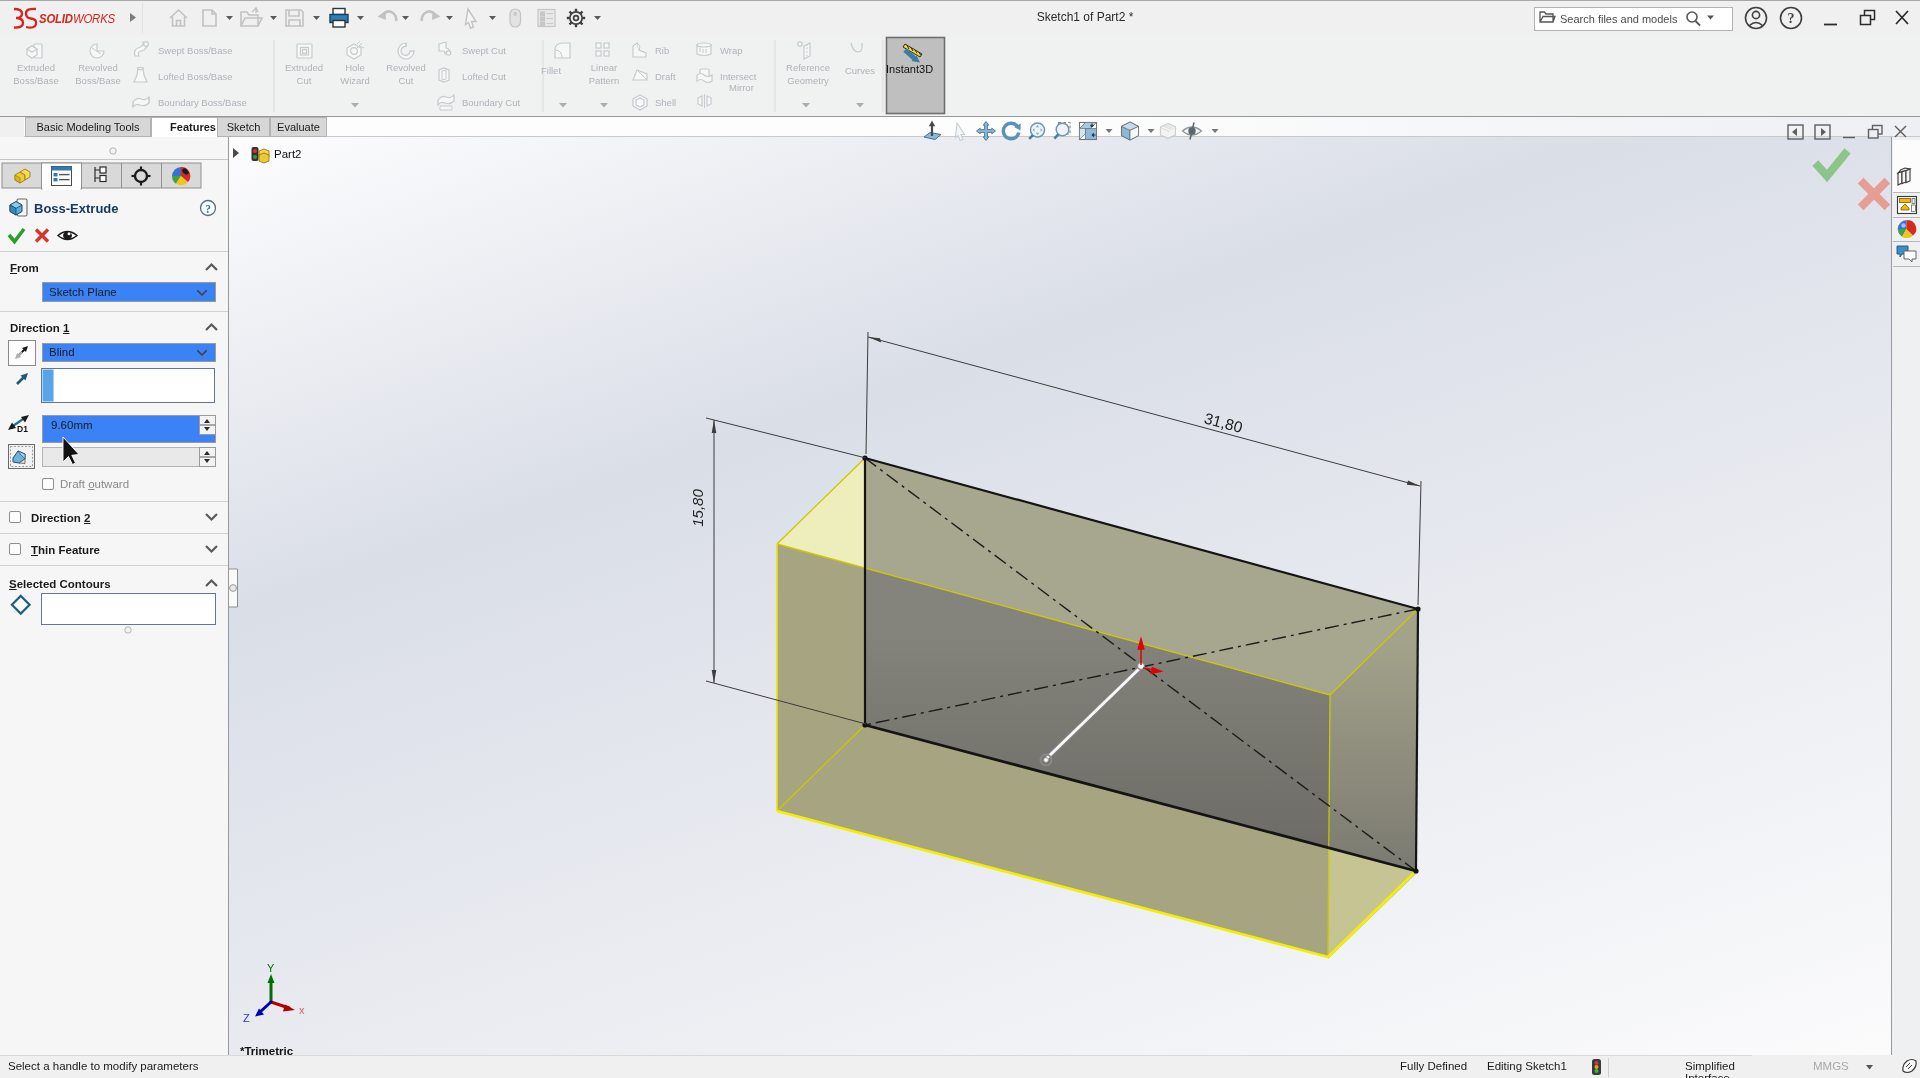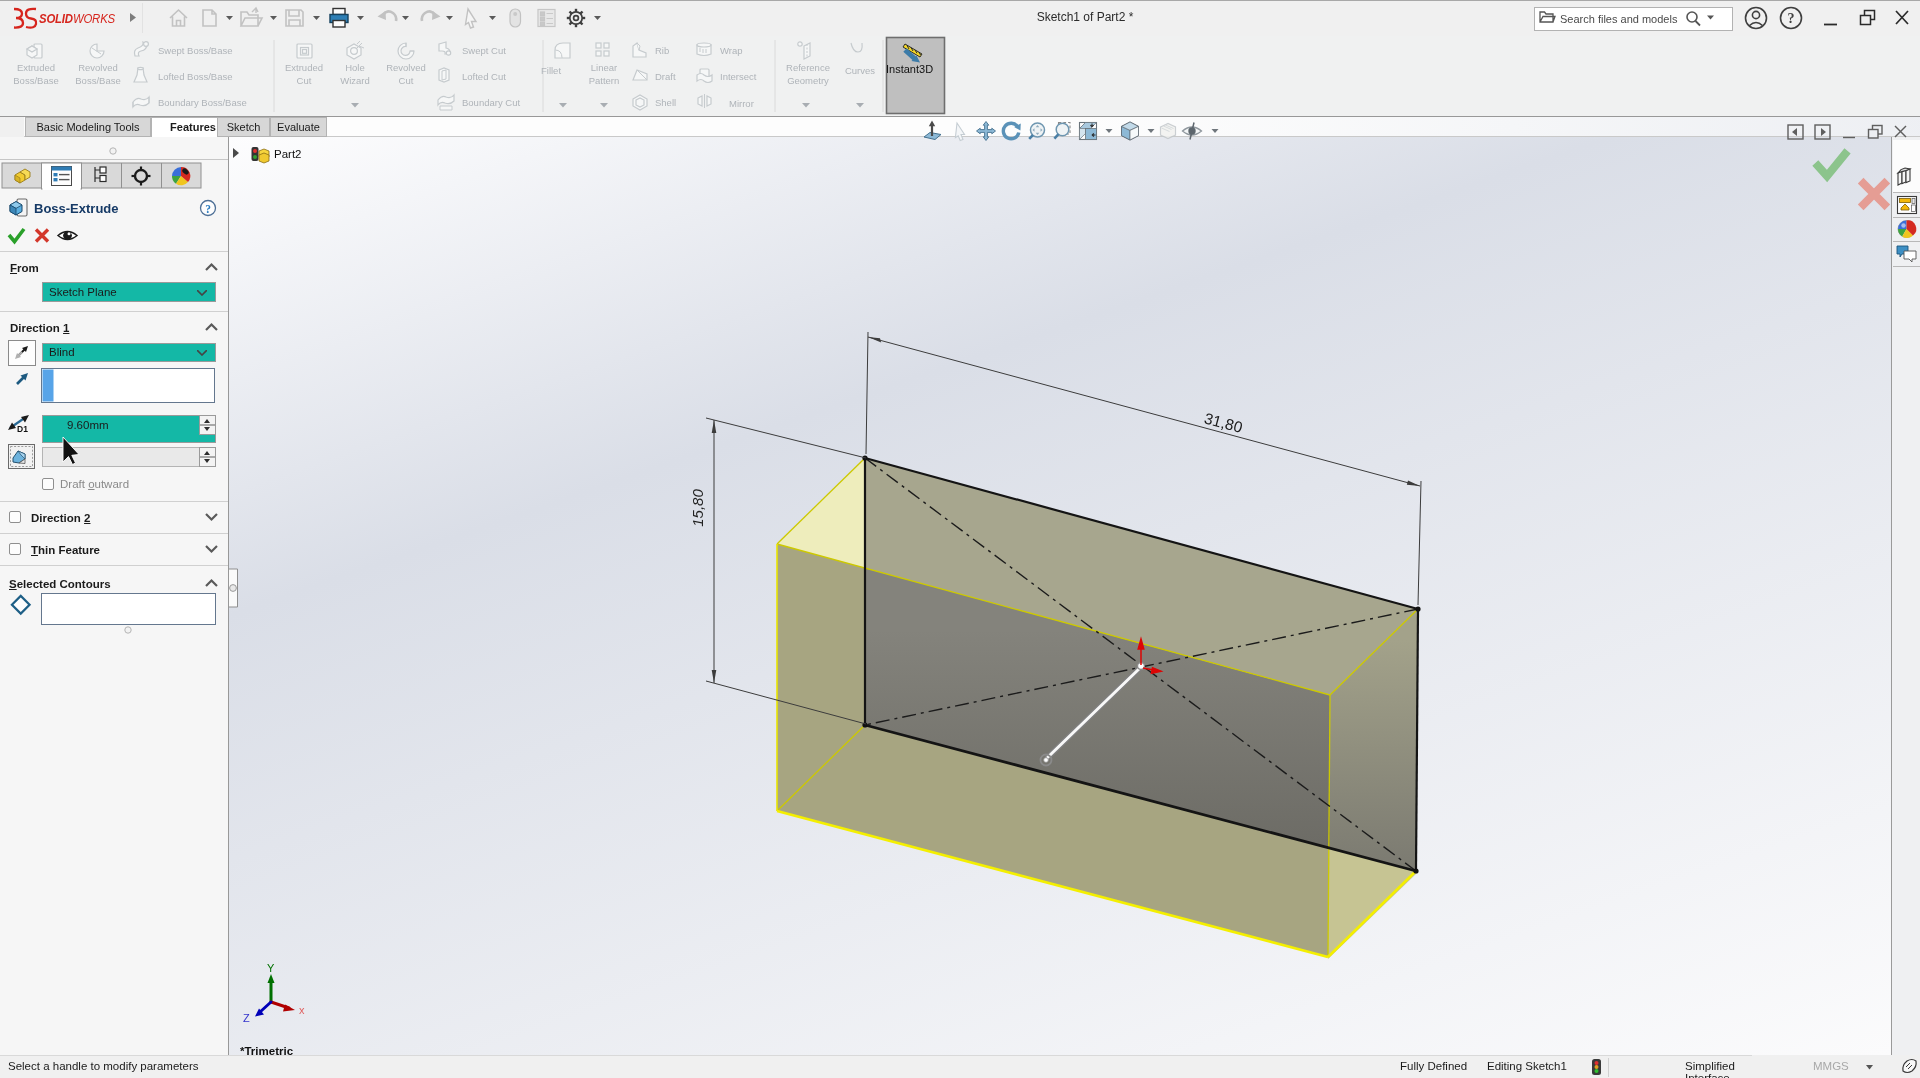--- a/index.html
+++ b/index.html
@@ -17,21 +17,21 @@
 .rlbl { position:absolute; color:#afb4b9; font-size:9.5px; line-height:13px; text-align:center; white-space:nowrap; }
 
 #hudband { position:absolute; left:0; top:112px; width:1920px; height:36px; z-index:30; pointer-events:none; }
 #tabbar { position:absolute; left:0; top:117px; width:1920px; height:20px; background:linear-gradient(to right,#fdfdfd 55%,#edeff3); border-bottom:1px solid #c9c9c9;margin-left:24px; }
 #tabbar .tab { position:absolute; top:0; height:20px; border:1px solid #b3b3b3; background:#d7d7d7; color:#1b1b1b; font-size:11px; text-align:center; line-height:18px; }
 #tabbar .tab.active { background:#fff; border-bottom:none; font-weight:bold; }
 
 #lpanel { position:absolute; left:0; top:137px; width:229px; height:918px; background:#f6f6f6; border-right:1px solid #989898; }
 .blbl { font-weight:bold; color:#1b1b1b; font-size:11.5px; position:absolute; }
 .glbl { color:#8a8a8a; font-size:11.5px; position:absolute; }
-.combo { position:absolute; background:#14b8a6; border:1px solid #9a9a9a; font-size:11.5px; color:#1b1b1b; }
+.combo { position:absolute; background:#3b82f6; border:1px solid #9a9a9a; font-size:11.5px; color:#1b1b1b; }
 .cbox { position:absolute; width:12px; height:12px; background:#fdfdfd; border:1px solid #8f8f8f; border-radius:2px; }
 .spinner { position:absolute; width:17px; background:linear-gradient(to bottom,#f3f3f3 47%,#a8a8a8 47%,#a8a8a8 53%,#f3f3f3 53%); border:1px solid #9a9a9a; }
 .spinner::before { content:""; position:absolute; left:4px; top:3px; border-left:3.6px solid transparent; border-right:3.6px solid transparent; border-bottom:4.5px solid #2b2b2b; }
 .spinner::after { content:""; position:absolute; left:4px; bottom:3px; border-left:3.6px solid transparent; border-right:3.6px solid transparent; border-top:4.5px solid #2b2b2b; }
 
 #viewport { position:absolute; left:229px; top:137px; width:1662px; height:918px; }
 
 #taskpane { position:absolute; left:1891px; top:137px; width:29px; height:918px; background:#f0f0f2; border-left:1px solid #9a9a9a; }
 
 #statusbar { position:absolute; left:0; top:1055px; width:1752px; height:23px; background:#f0f0f0; border-top:1px solid #d9d9d9; font-size:11.5px; color:#1b1b1b; }
@@ -287,21 +287,21 @@
     <div class="rlbl" style="left:462px; top:8px;">Swept Cut</div>
     <div class="rlbl" style="left:462px; top:34px;">Lofted Cut</div>
     <div class="rlbl" style="left:462px; top:60px;">Boundary Cut</div>
     <div class="rlbl" style="left:516px; top:28px; width:70px;">Fillet</div>
     <div class="rlbl" style="left:569px; top:25px; width:70px;">Linear<br>Pattern</div>
     <div class="rlbl" style="left:655px; top:8px;">Rib</div>
     <div class="rlbl" style="left:655px; top:34px;">Draft</div>
     <div class="rlbl" style="left:655px; top:60px;">Shell</div>
     <div class="rlbl" style="left:720px; top:8px;">Wrap</div>
     <div class="rlbl" style="left:720px; top:34px;">Intersect</div>
-    <div class="rlbl" style="left:720px; top:61px;padding-left:9px;">Mirror</div>
+    <div class="rlbl" style="left:720px; top:45px;padding-left:9px;">Mirror</div>
     <div class="rlbl" style="left:773px; top:25px; width:70px;">Reference<br>Geometry</div>
     <div class="rlbl" style="left:825px; top:28px; width:70px;">Curves</div>
     <div class="abs" style="left:886px; top:27px; width:46px; text-align:center; font-size:11px; color:#111;">Instant3D</div>
   </div>
   <div id="tabbar">
     <div class="tab" style="left:1px; width:126px;">Basic Modeling Tools</div>
     <div class="tab active" style="left:127px; width:84px;">Features</div>
     <div class="tab" style="left:193px; width:53px;">Sketch</div>
     <div class="tab" style="left:246px; width:57px;">Evaluate</div>
   </div>
@@ -432,21 +432,21 @@
       <svg width="10" height="6" style="position:absolute; right:8px; top:7px;">
           <path d="M0 0 L5 5 L10 0" stroke="#444" stroke-width="1.6" fill="none"></path>
         </svg>
     </div>
     <div class="blbl" style="left:10px; top:185px;">Direction <span style="text-decoration:underline">1</span></div>
     <div class="combo" style="left:42px; top:206px; width:174px; height:19px; line-height:17px; padding-left:6px;">Blind
       <svg width="10" height="6" style="position:absolute; right:8px; top:6px;">
           <path d="M0 0 L5 5 L10 0" stroke="#444" stroke-width="1.6" fill="none"></path>
         </svg>
     </div>
-    <div class="combo" style="left:42px; top:278px; width:174px; height:28px; line-height:18px; padding-left:24px;">9.60mm</div>
+    <div class="combo" style="left:42px; top:278px; width:174px; height:28px; line-height:18px; padding-left:8px;">9.60mm</div>
     <div class="spinner" style="left:199px; top:278px; height:20px;"></div>
     <div class="abs" style="left:42px; top:310px; width:174px; height:20px; background:#e9e9e9; border:1px solid #b4b4b4;"></div>
     <div class="spinner" style="left:199px; top:310px; height:20px;"></div>
     <div class="cbox" style="left:42px; top:341px;"></div>
     <div class="glbl" style="left:60px; top:341px;">Draft <span style="text-decoration:underline">o</span>utward</div>
     <div class="cbox" style="left:9px; top:374px;"></div>
     <div class="blbl" style="left:31px; top:375px;">Direction <span style="text-decoration:underline">2</span></div>
     <div class="cbox" style="left:9px; top:406px;"></div>
     <div class="blbl" style="left:31px; top:407px;"><span style="text-decoration:underline">T</span>hin Feature</div>
     <div class="blbl" style="left:9px; top:441px;"><span style="text-decoration:underline">S</span>elected Contours</div>

